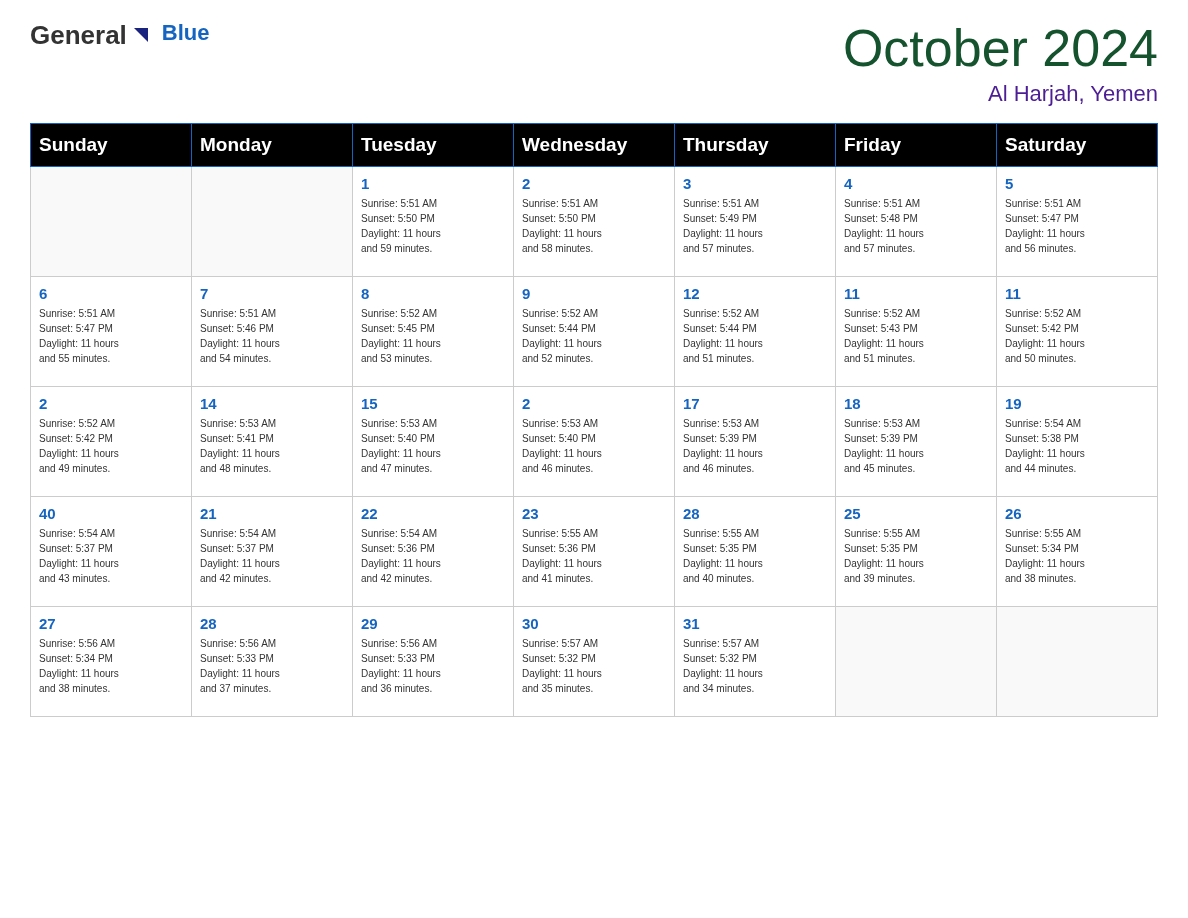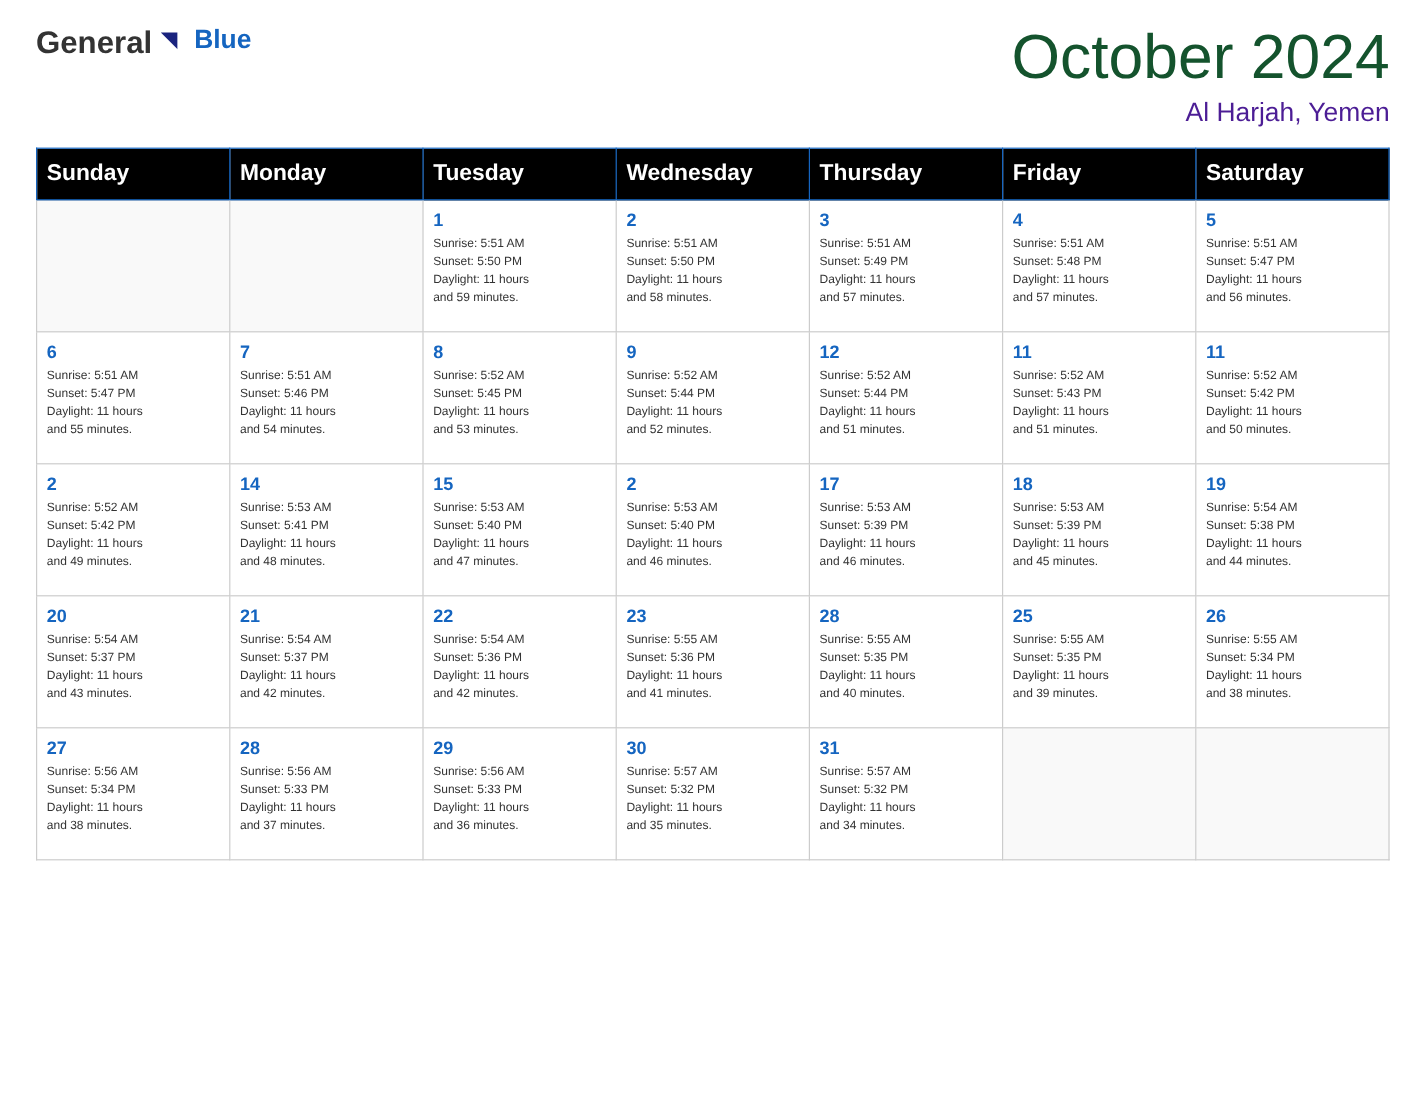--- a/index.html
+++ b/index.html
@@ -266,21 +266,21 @@
         <td>
           <span class="day-num">19</span>
           <div class="day-info" style="white-space: pre-line;">Sunrise: 5:54 AM
 Sunset: 5:38 PM
 Daylight: 11 hours
 and 44 minutes.</div>
         </td>
       </tr>
       <tr>
         <td>
-          <span class="day-num">20</span>
+          <span class="day-num">40</span>
           <div class="day-info" style="white-space: pre-line;">Sunrise: 5:54 AM
 Sunset: 5:37 PM
 Daylight: 11 hours
 and 43 minutes.</div>
         </td>
         <td>
           <span class="day-num">21</span>
           <div class="day-info" style="white-space: pre-line;">Sunrise: 5:54 AM
 Sunset: 5:37 PM
 Daylight: 11 hours

